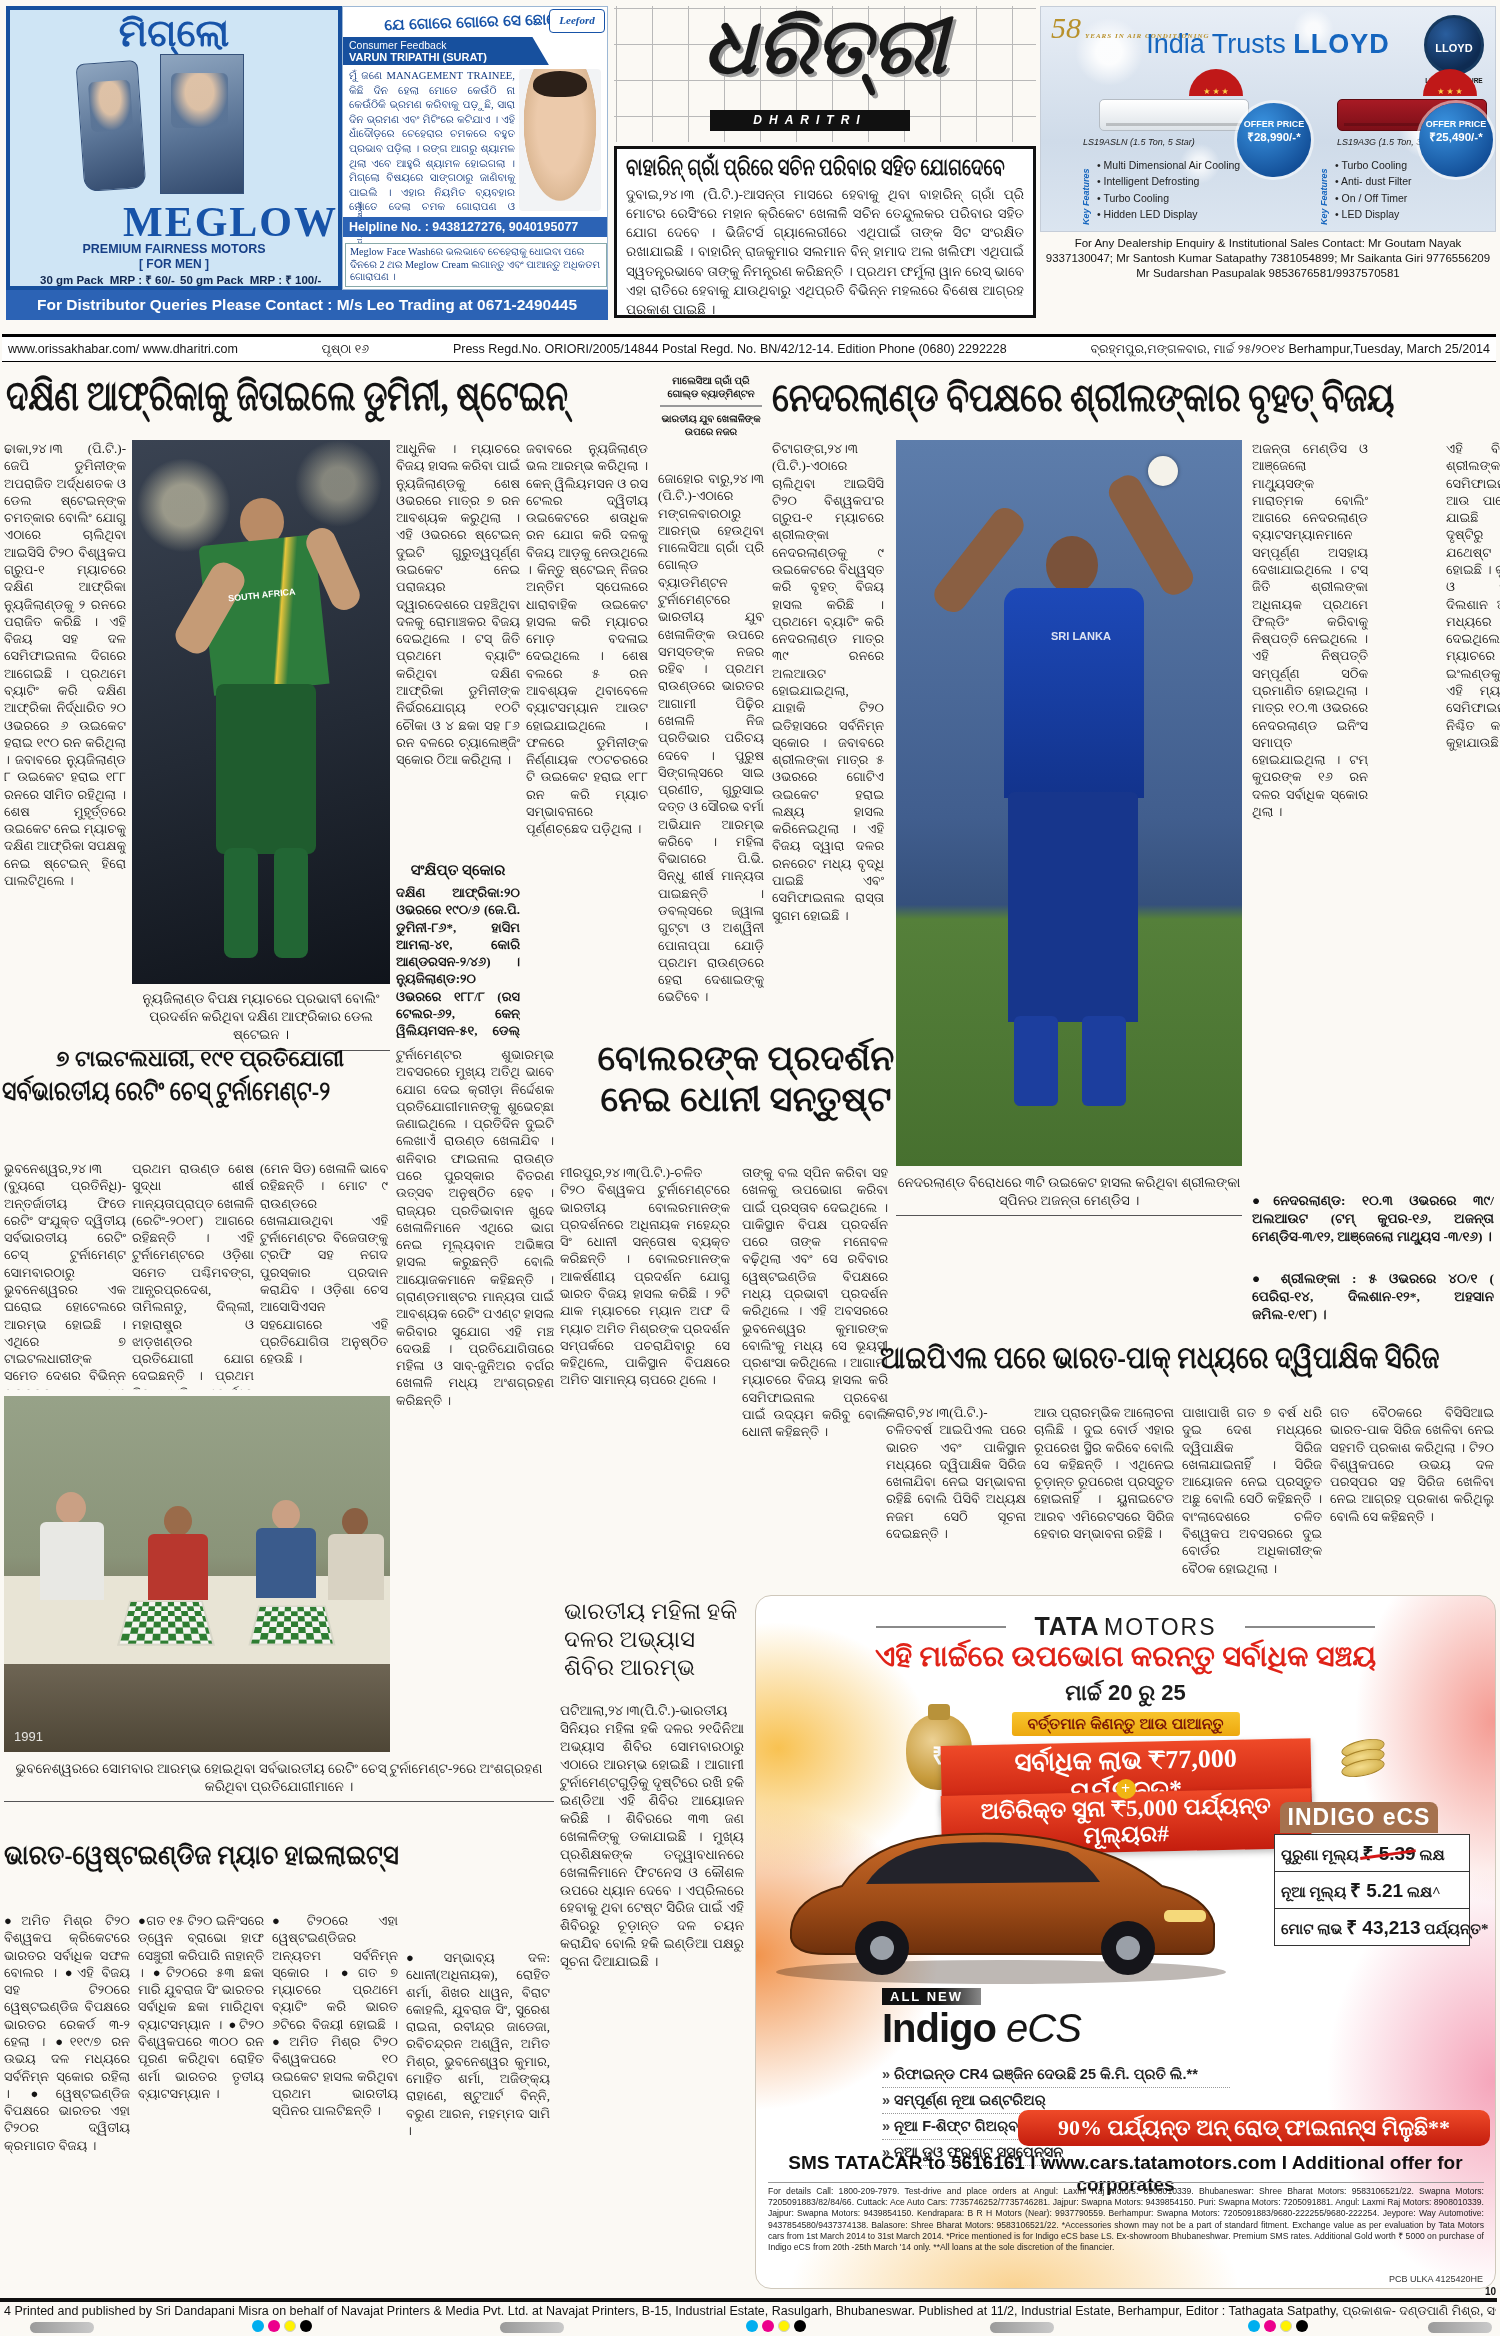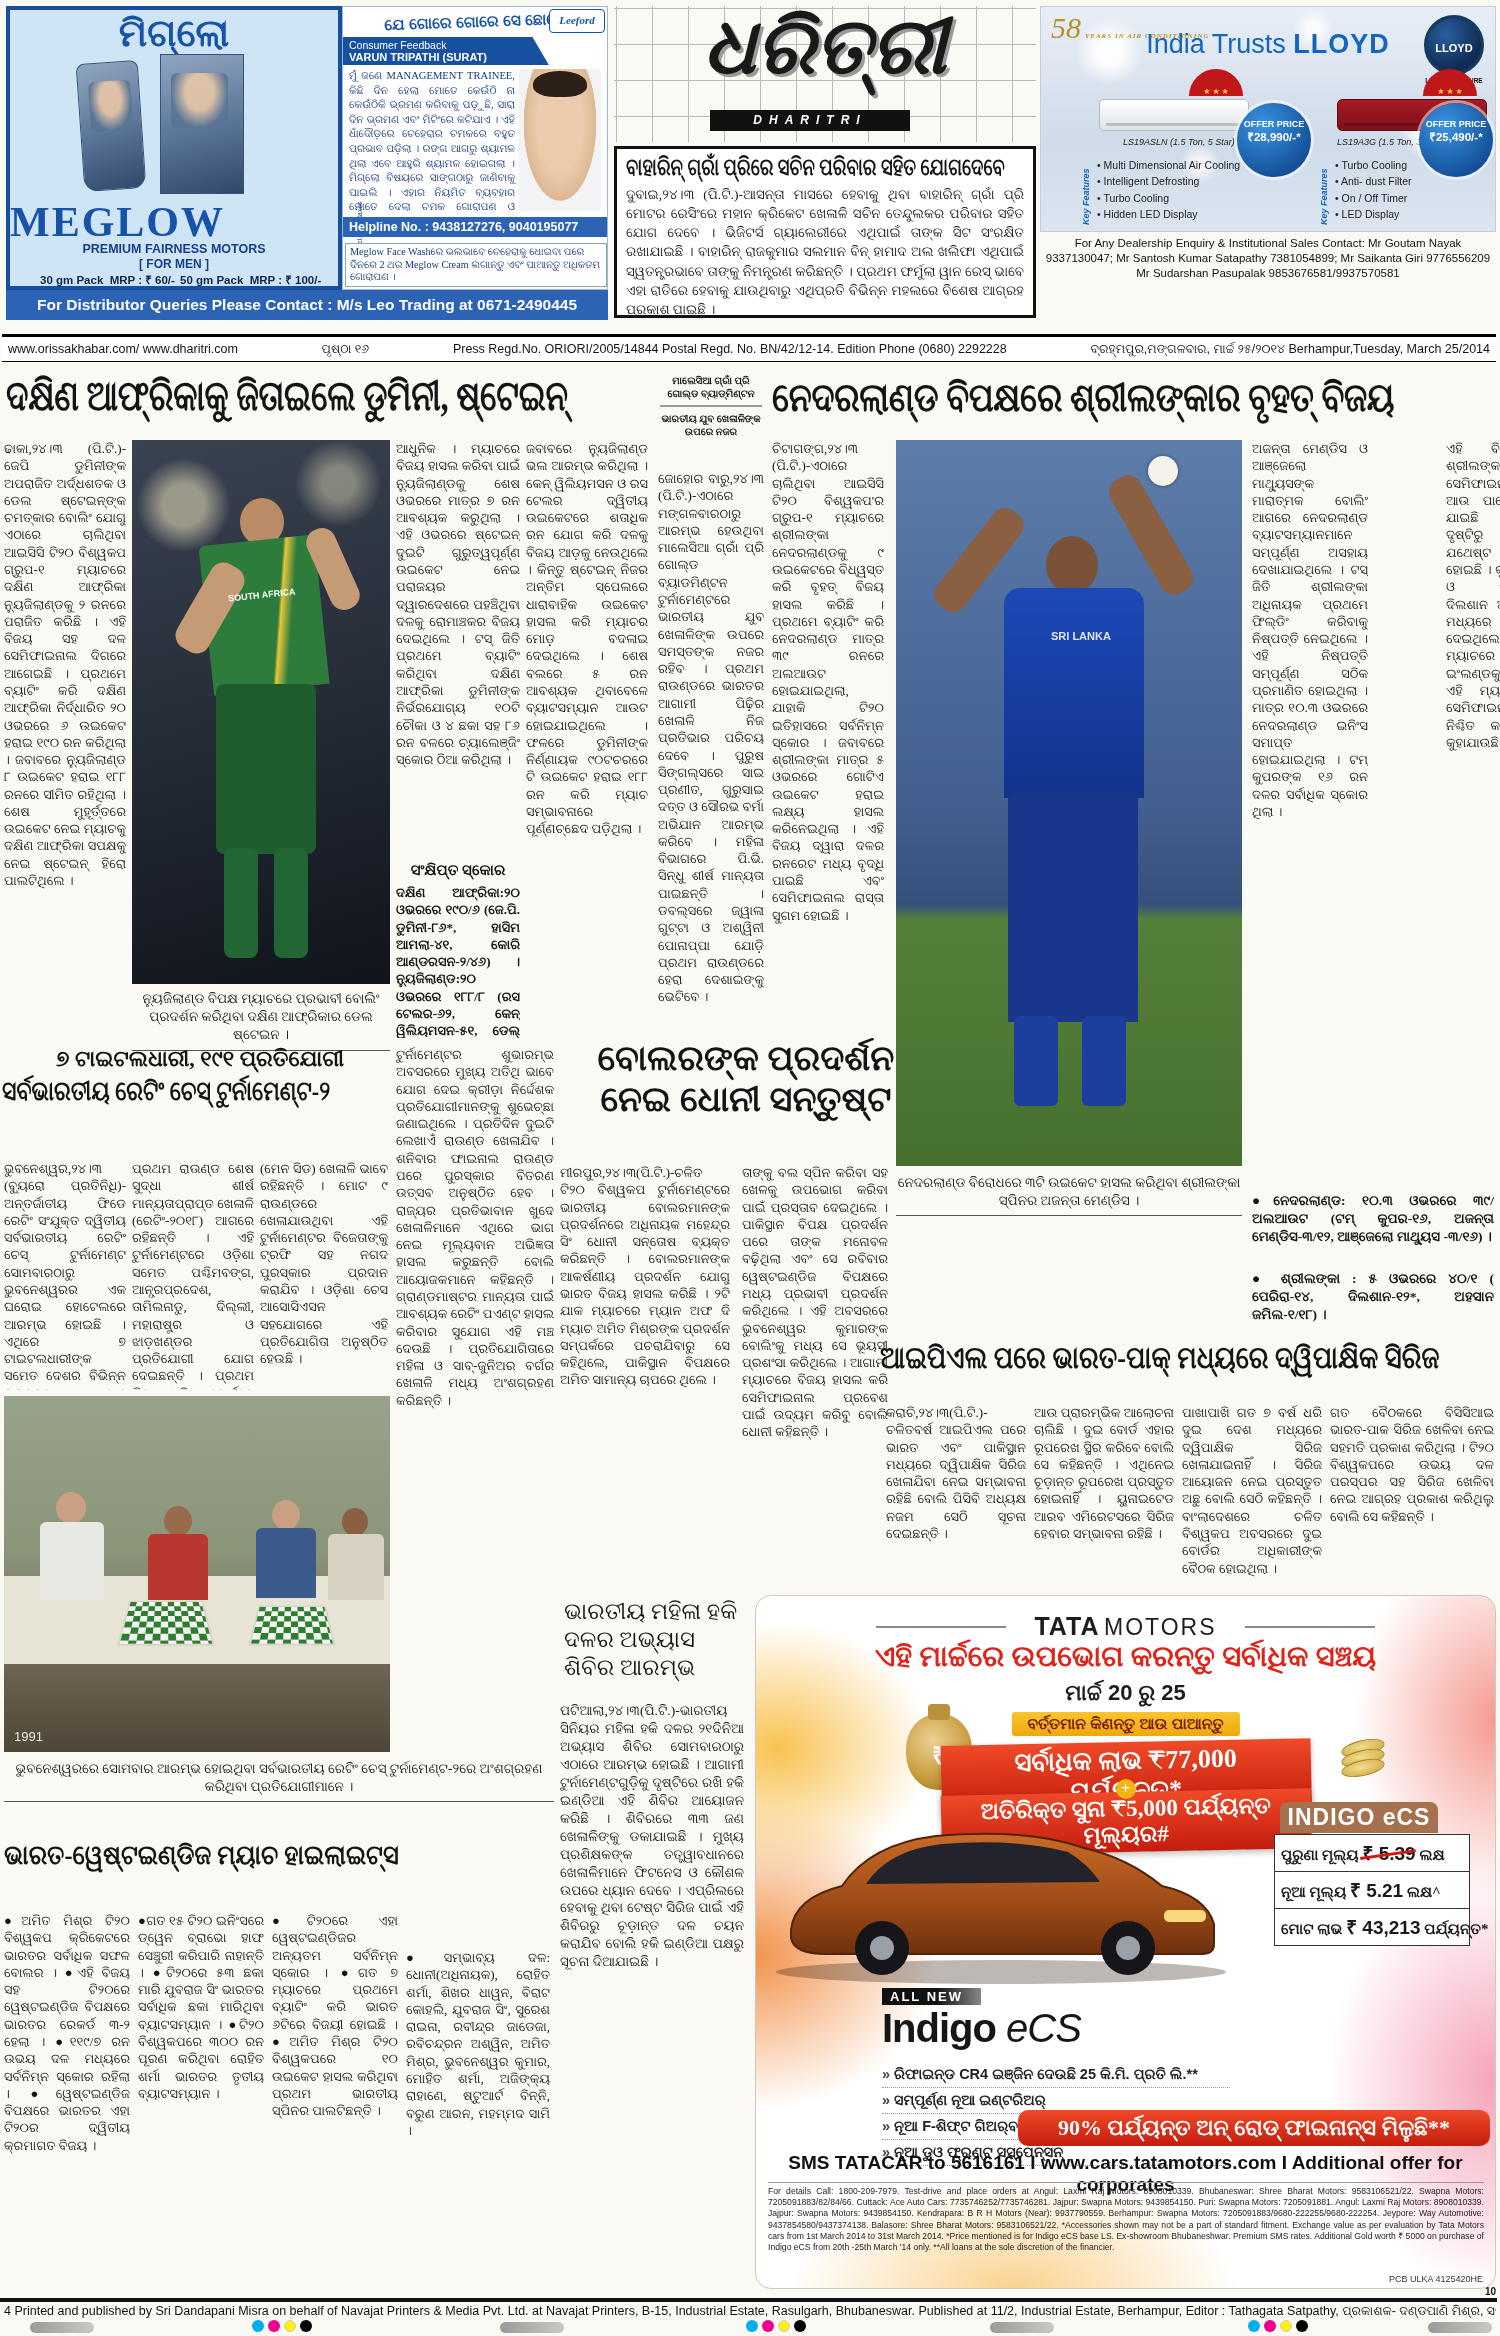--- a/index.html
+++ b/index.html
@@ -9,21 +9,21 @@
   .col { position:absolute; font-size:13px; line-height:1.33; text-align:justify; overflow:hidden; word-break:break-word; }
 
   
   #meglow { left:6px; top:6px; width:602px; height:314px; }
   #mg-left { left:0; top:0; width:336px; height:284px; background:#cfe5f5; border:4px solid #17509e; }
   .mg-title { text-align:center; color:#1753a8; font-weight:800; font-size:38px; font-family:"Liberation Sans",sans-serif; margin-top:2px;}
   .mg-prod { position:absolute; background:linear-gradient(165deg,#8fa6c0,#5a7496 55%,#31486b); border:1px solid #35517a; }
   .mg-tube { left:70px; top:52px; width:62px; height:128px; border-radius:8px 8px 14px 14px; transform:rotate(-4deg); }
   .mg-box  { left:150px; top:44px; width:84px; height:140px; }
   .mg-prod .fc { position:absolute; left:10px; top:18px; width:70%; height:40%; background:radial-gradient(ellipse at 50% 35%, #e9c7a6 0 35%, #5a7496 70%); border-radius:6px; opacity:.9;}
-  .mg-brand { position:absolute; left:0; top:188px; width:100%; text-align:left; color:#1753a8; font-size:42px; font-weight:700; letter-spacing:2px; font-family:"Liberation Serif",serif; }
+  .mg-brand { position:absolute; left:0; top:188px; width:100%; text-align:right; color:#1753a8; font-size:42px; font-weight:700; letter-spacing:2px; font-family:"Liberation Serif",serif; }
   .mg-sub { position:absolute; left:0; top:232px; width:100%; text-align:center; color:#163f86; font-size:12.5px; font-weight:700; font-family:"Liberation Sans",sans-serif;}
   .mg-formen { position:absolute; left:0; top:247px; width:100%; text-align:center; color:#163f86; font-size:12px; font-weight:700; font-family:"Liberation Sans",sans-serif;}
   .mg-pack { position:absolute; font-size:11.5px; font-weight:700; color:#10264f; font-family:"Liberation Sans",sans-serif; }
   #mg-right { left:336px; top:0; width:266px; height:284px; background:#fff; border:1px solid #9db8d5; }
   .mg-slogan { color:#1753a8; font-weight:800; font-size:15.5px; text-align:center; padding:6px 4px 2px 4px; font-family:"Liberation Sans",sans-serif; transform:rotate(-2deg);}
   .mg-leeford { position:absolute; right:2px; top:2px; width:56px; height:24px; border:1.5px solid #1753a8; border-radius:4px; color:#1753a8; font-style:italic; font-weight:700; font-size:11px; text-align:center; line-height:21px; background:#fff;}
   .mg-fb { background:#17509e; color:#fff; font-family:"Liberation Sans",sans-serif; padding:2px 6px; margin-top:4px; clip-path:polygon(0 0,92% 0,100% 100%,0 100%); width:78%;}
   .mg-fb .l1{ font-size:10.5px; } .mg-fb .l2{ font-size:11px; font-weight:700; }
   .mg-testi { padding:4px 6px 0 6px; color:#12397e; font-size:10.6px; line-height:1.38; text-align:justify; height:150px; overflow:hidden;}
   .mg-face { float:right; width:82px; height:142px; margin:0 0 2px 4px; background:radial-gradient(ellipse at 50% 38%, #eccaab 0 40%, #dcb894 62%, #f2f3f5 63%); border-radius:4px; position:relative;}
@@ -221,21 +221,21 @@
       </div>
       <div class="ll-head"><span>India Trusts </span><b>LLOYD</b></div>
       <div class="ll-logo">
         <div class="circ">LLOYD</div>
         <div class="tag">LIVE THE FUTURE</div>
       </div>
       <div class="ll-award" style="left:148px; top:62px;"></div>
       <div class="ll-award" style="left:382px; top:62px;"></div>
       <div class="ll-ac ll-ac1"></div>
       <div class="ll-ac ll-ac2"></div>
-      <div class="ll-model" style="left:42px; top:130px;margin-left:40px;">LS19ASLN (1.5 Ton, 5 Star)</div>
+      <div class="ll-model" style="left:42px; top:130px;">LS19ASLN (1.5 Ton, 5 Star)</div>
       <div class="ll-model" style="left:296px; top:130px;">LS19A3G (1.5  Ton, 3 Star)</div>
       <div class="ll-badge" style="left:196px; top:96px;">
         <div class="a">OFFER PRICE</div>
         <div class="b">₹28,990/-*</div>
       </div>
       <div class="ll-badge" style="left:378px; top:96px;">
         <div class="a">OFFER PRICE</div>
         <div class="b">₹25,490/-*</div>
       </div>
       <div class="ll-kf" style="left:40px; top:218px;">Key Features</div>

